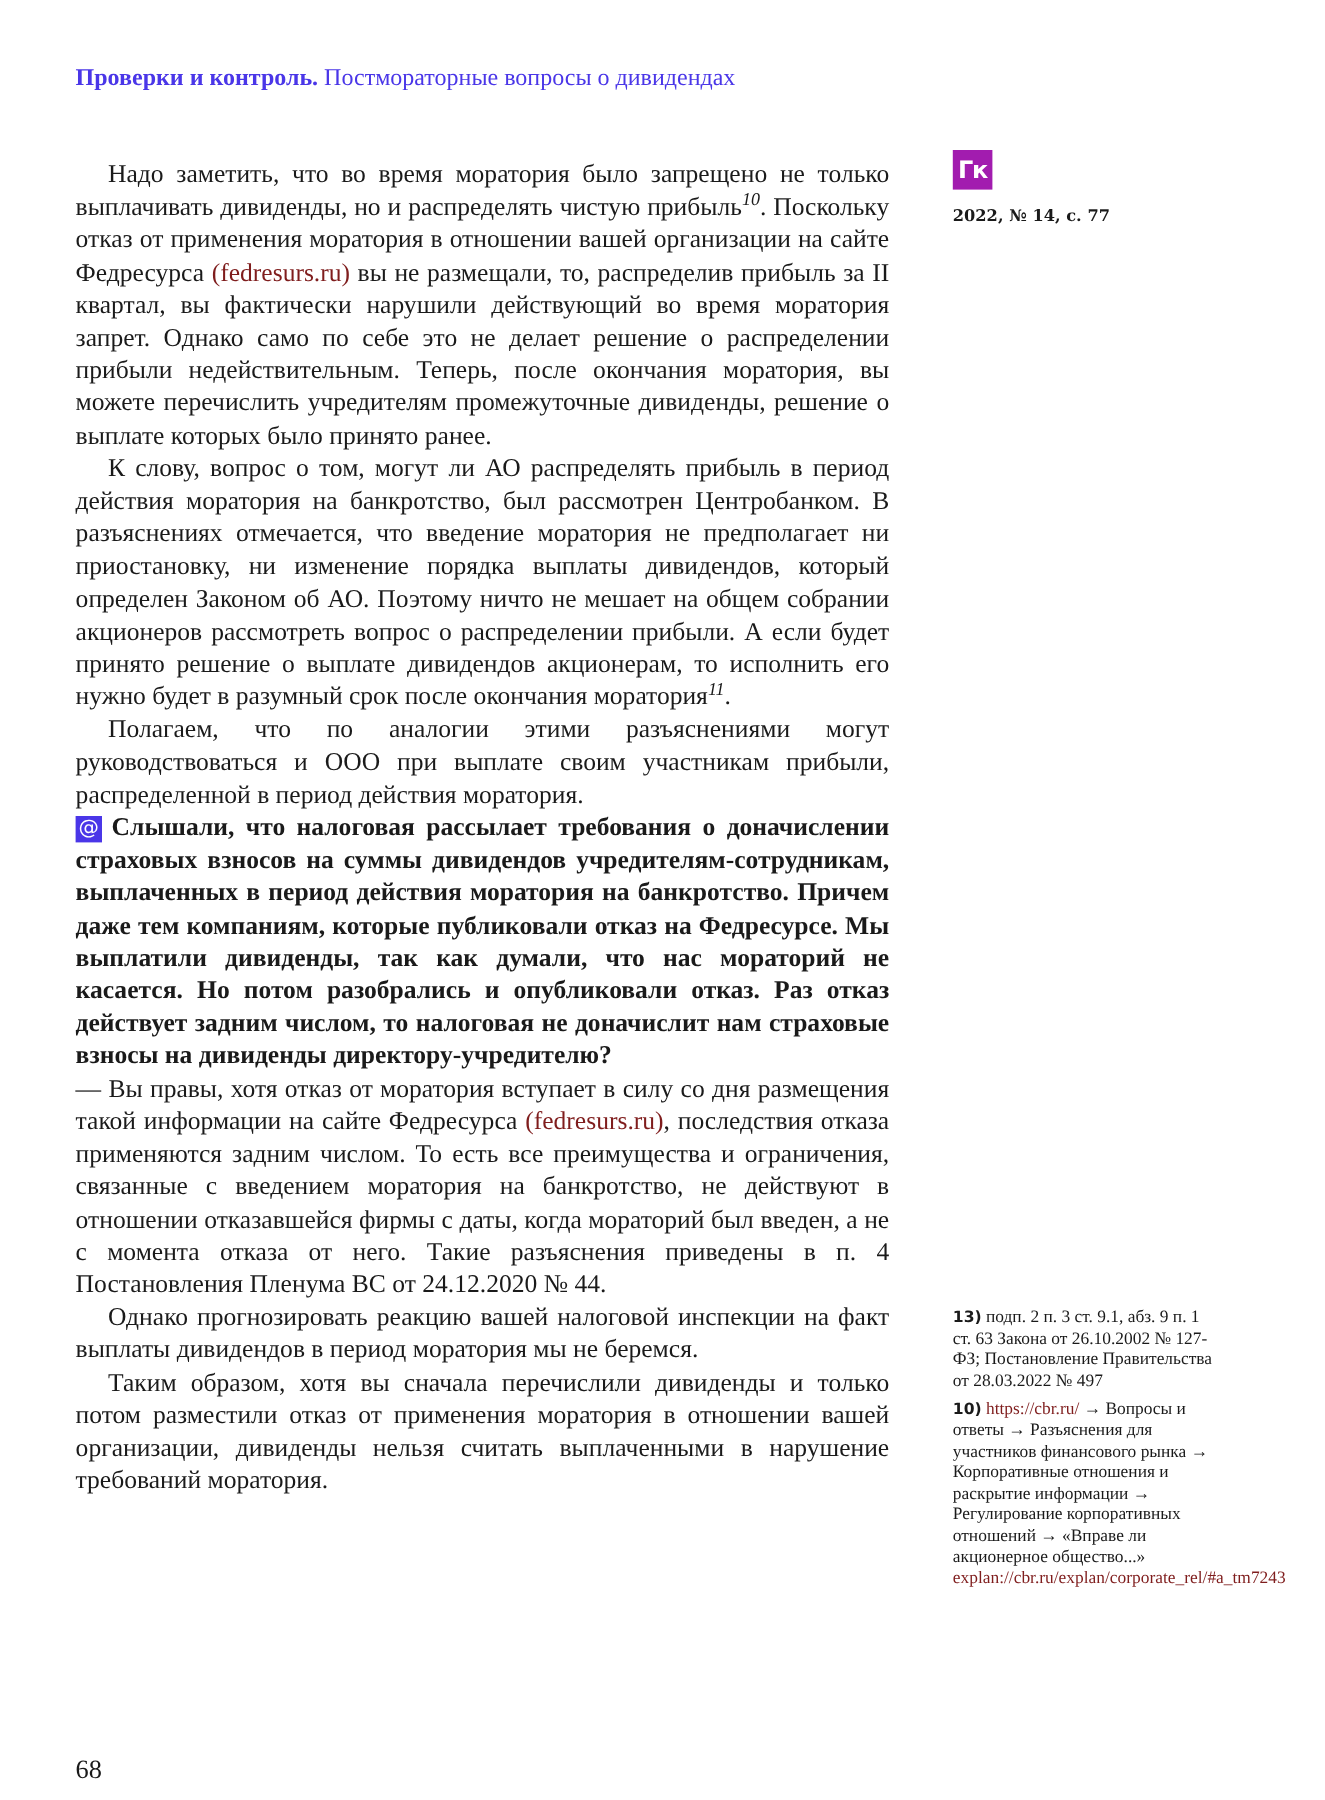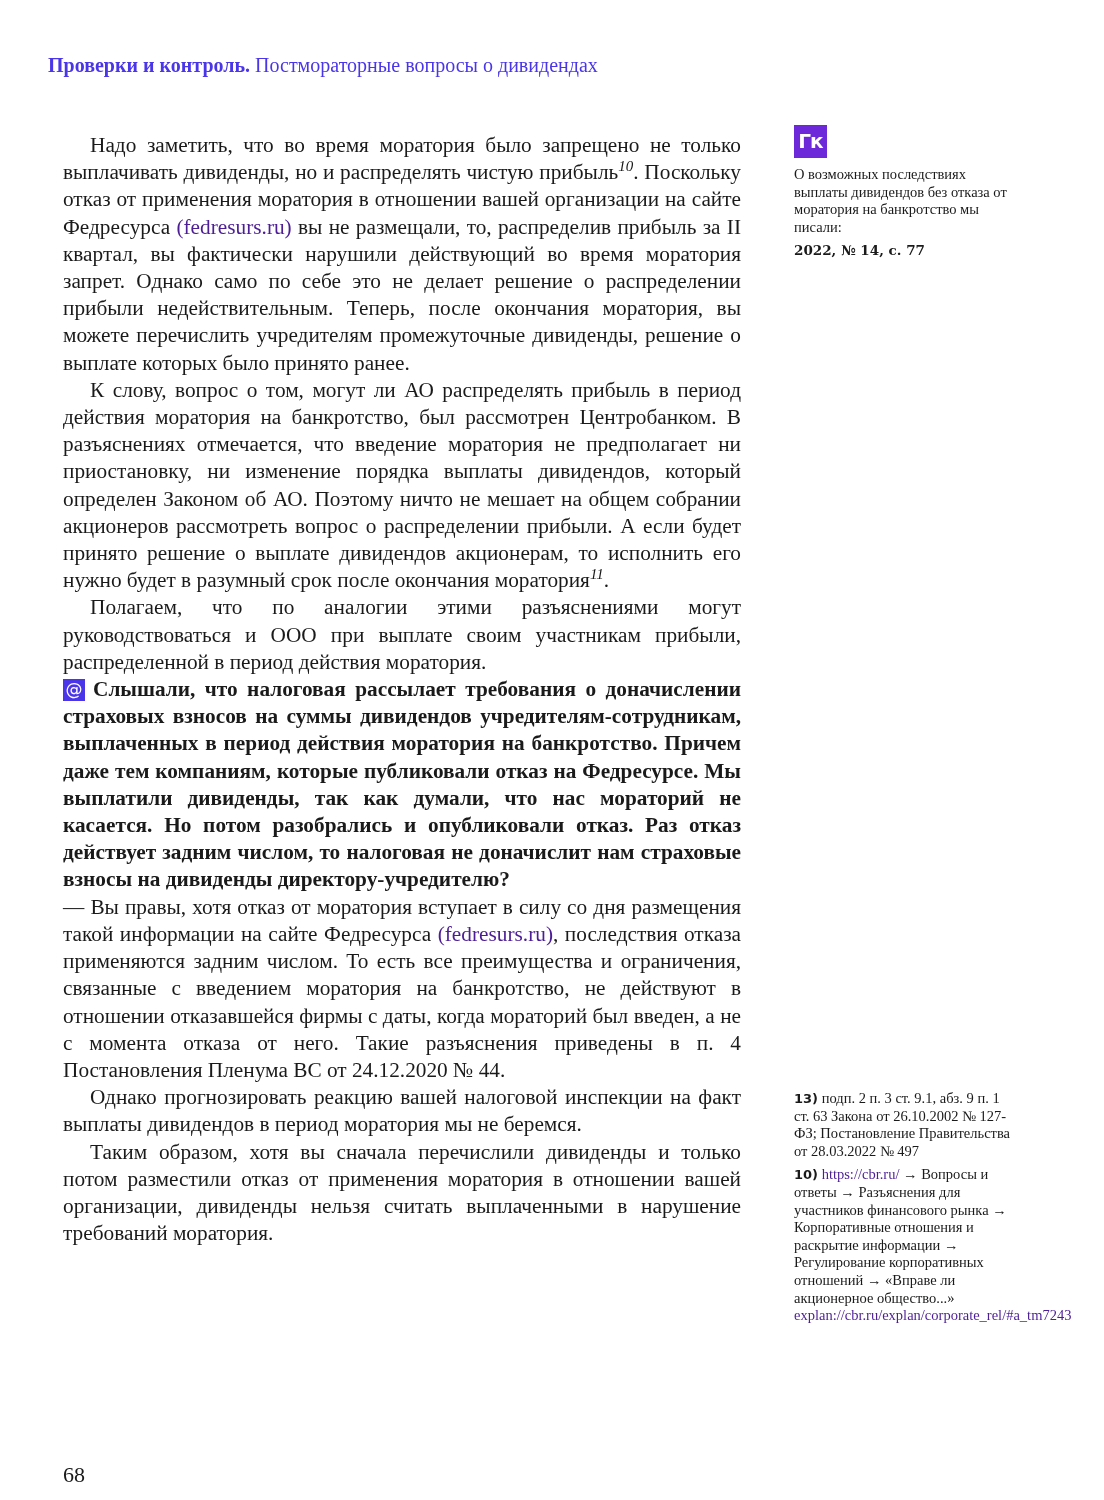--- a/index.html
+++ b/index.html
@@ -1,36 +1,36 @@
 <!DOCTYPE html>
 <html><head>
 <meta charset="utf-8">
 <style>
   html, body { margin: 0; padding: 0; background: #ffffff; }
   body { width: 1104px; height: 1500px; position: relative; overflow: hidden;
          font-family: "DejaVu Serif", "Liberation Serif", serif; color: #1a1a1a; }
-  .header { position: absolute; left: 48px; top: 54px; font-size: 20px; color: #4a36e8;
+  .header { position: absolute; left: 63px; top: 54px; font-size: 20px; color: #4a36e8;
             font-family: "Liberation Serif", serif; }
   .header b { font-weight: bold; }
   .main { position: absolute; left: 63px; top: 132px; width: 678px;
           font-family: "Liberation Serif", serif; font-size: 21.3px; line-height: 27.2px;
           text-align: justify; color: #1a1a1a; }
   .main p { margin: 0; text-indent: 27px; }
-  .link { color: #4c1d95; }
+  .link { color: #7f1d1d; }
   sup { font-size: 15px; line-height: 0; vertical-align: 8px; font-style: italic; }
   h2 { font-family: "DejaVu Serif", serif; font-weight: bold; font-size: 22.5px;
        line-height: 28px; margin: 46px 0 12px 0; color: #1a1a1a; text-align: left; }
   .question { font-weight: bold; text-indent: 0 !important; }
   .at-icon { display: inline-block; width: 22px; height: 22px; background: #4a36e8; color: #fff;
              font-weight: normal; font-size: 17px; line-height: 20px; text-align: center;
              margin-right: 8px; vertical-align: 1px; font-family: "DejaVu Sans", sans-serif; }
   .answer { text-indent: 0 !important; }
   .side { position: absolute; left: 794px; width: 220px;
           font-family: "Liberation Serif", serif; font-size: 14.5px; line-height: 17.6px; color: #1a1a1a; }
-  .gk-logo { position: absolute; left: 794px; top: 125px; width: 33px; height: 33px; background: #6d28d9;
+  .gk-logo { position: absolute; left: 794px; top: 125px; width: 33px; height: 33px; background: #a21caf;
              color: #fff; font-family: "DejaVu Sans", sans-serif; font-weight: bold; font-size: 20px;
              line-height: 33px; text-align: center; letter-spacing: -1px; }
   .side-note { top: 166px; }
   .side-note .ref { font-weight: bold; margin-top: 6px; font-family: "DejaVu Serif", serif; font-size: 13.5px; }
   .footnotes { top: 1090px; }
   .footnotes .fn { margin-bottom: 6px; }
   .footnotes b { font-family: "DejaVu Sans", sans-serif; font-size: 13px; }
   .page-num { position: absolute; left: 63px; top: 1462px; font-size: 22px;
               font-family: "Liberation Serif", serif; color: #1a1a1a; }
 </style>
@@ -57,21 +57,20 @@
   </p>
   <p class="answer">
     <span>— Вы правы, хотя отказ от моратория вступает в силу со дня размещения такой информации на сайте Федресурса </span><span class="link">(fedresurs.ru)</span><span>, последствия отказа применяются задним числом. То есть все преимущества и ограничения, связанные с введением моратория на банкротство, не действуют в отношении отказавшейся фирмы с даты, когда мораторий был введен, а не с момента отказа от него. Такие разъяснения приведены в п. 4 Постановления Пленума ВС от 24.12.2020 № 44.</span>
   </p>
   <p>Однако прогнозировать реакцию вашей налоговой инспекции на факт выплаты дивидендов в период моратория мы не беремся.</p>
   <p>Таким образом, хотя вы сначала перечислили дивиденды и только потом разместили отказ от применения моратория в отношении вашей организации, дивиденды нельзя считать выплаченными в нарушение требований моратория.</p>
 </div>
 
 <div class="gk-logo">Гк</div>
 <div class="side side-note">
-  <div>О возможных последствиях выплаты дивидендов без отказа от моратория на банкротство мы писали:</div>
   <div class="ref">2022, № 14, с. 77</div>
 </div>
 
 <div class="side footnotes">
   <div class="fn">
     <b>13)</b>
     <span>подп. 2 п. 3 ст. 9.1, абз. 9 п. 1 ст. 63 Закона от 26.10.2002 № 127-ФЗ; Постановление Правительства от 28.03.2022 № 497</span>
   </div>
   <div class="fn">
     <b>10)</b>

